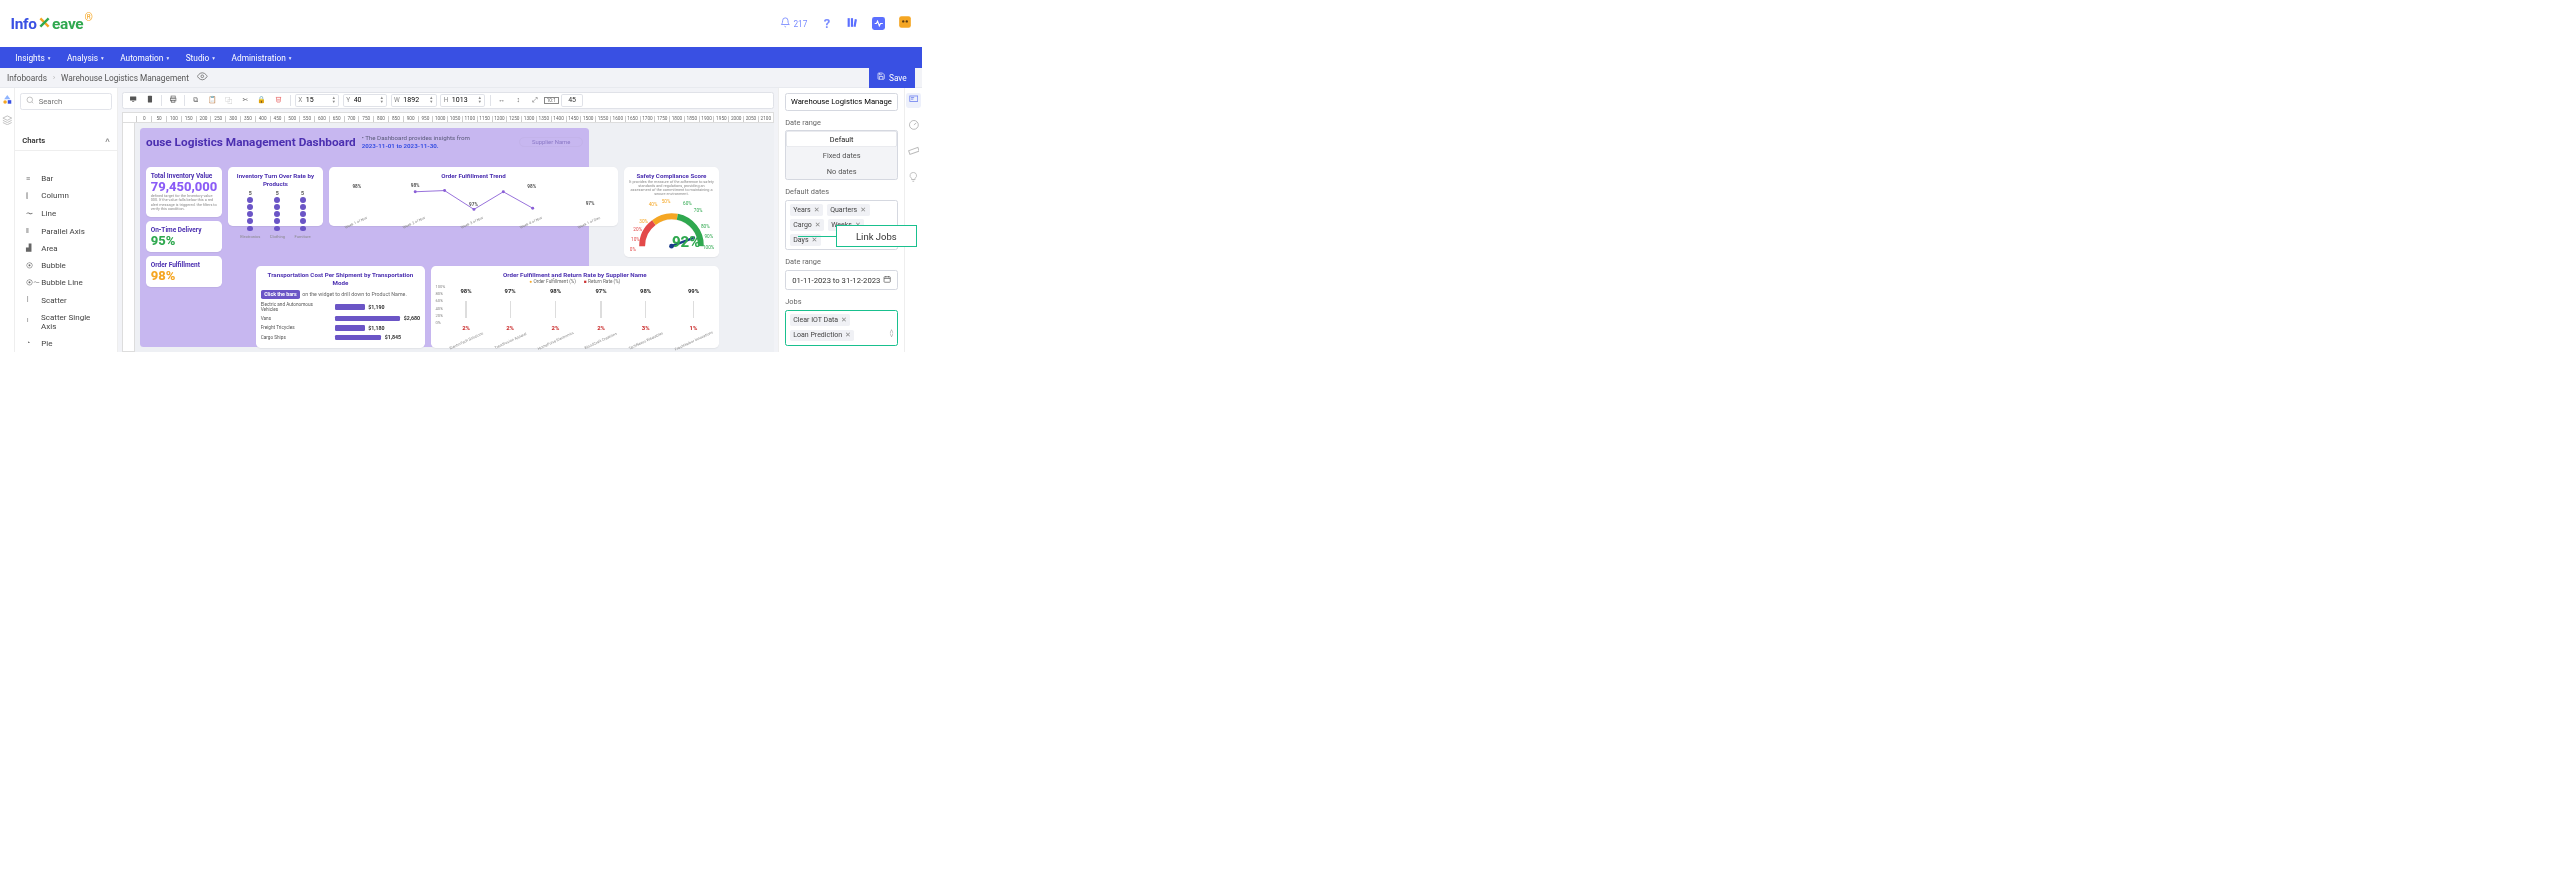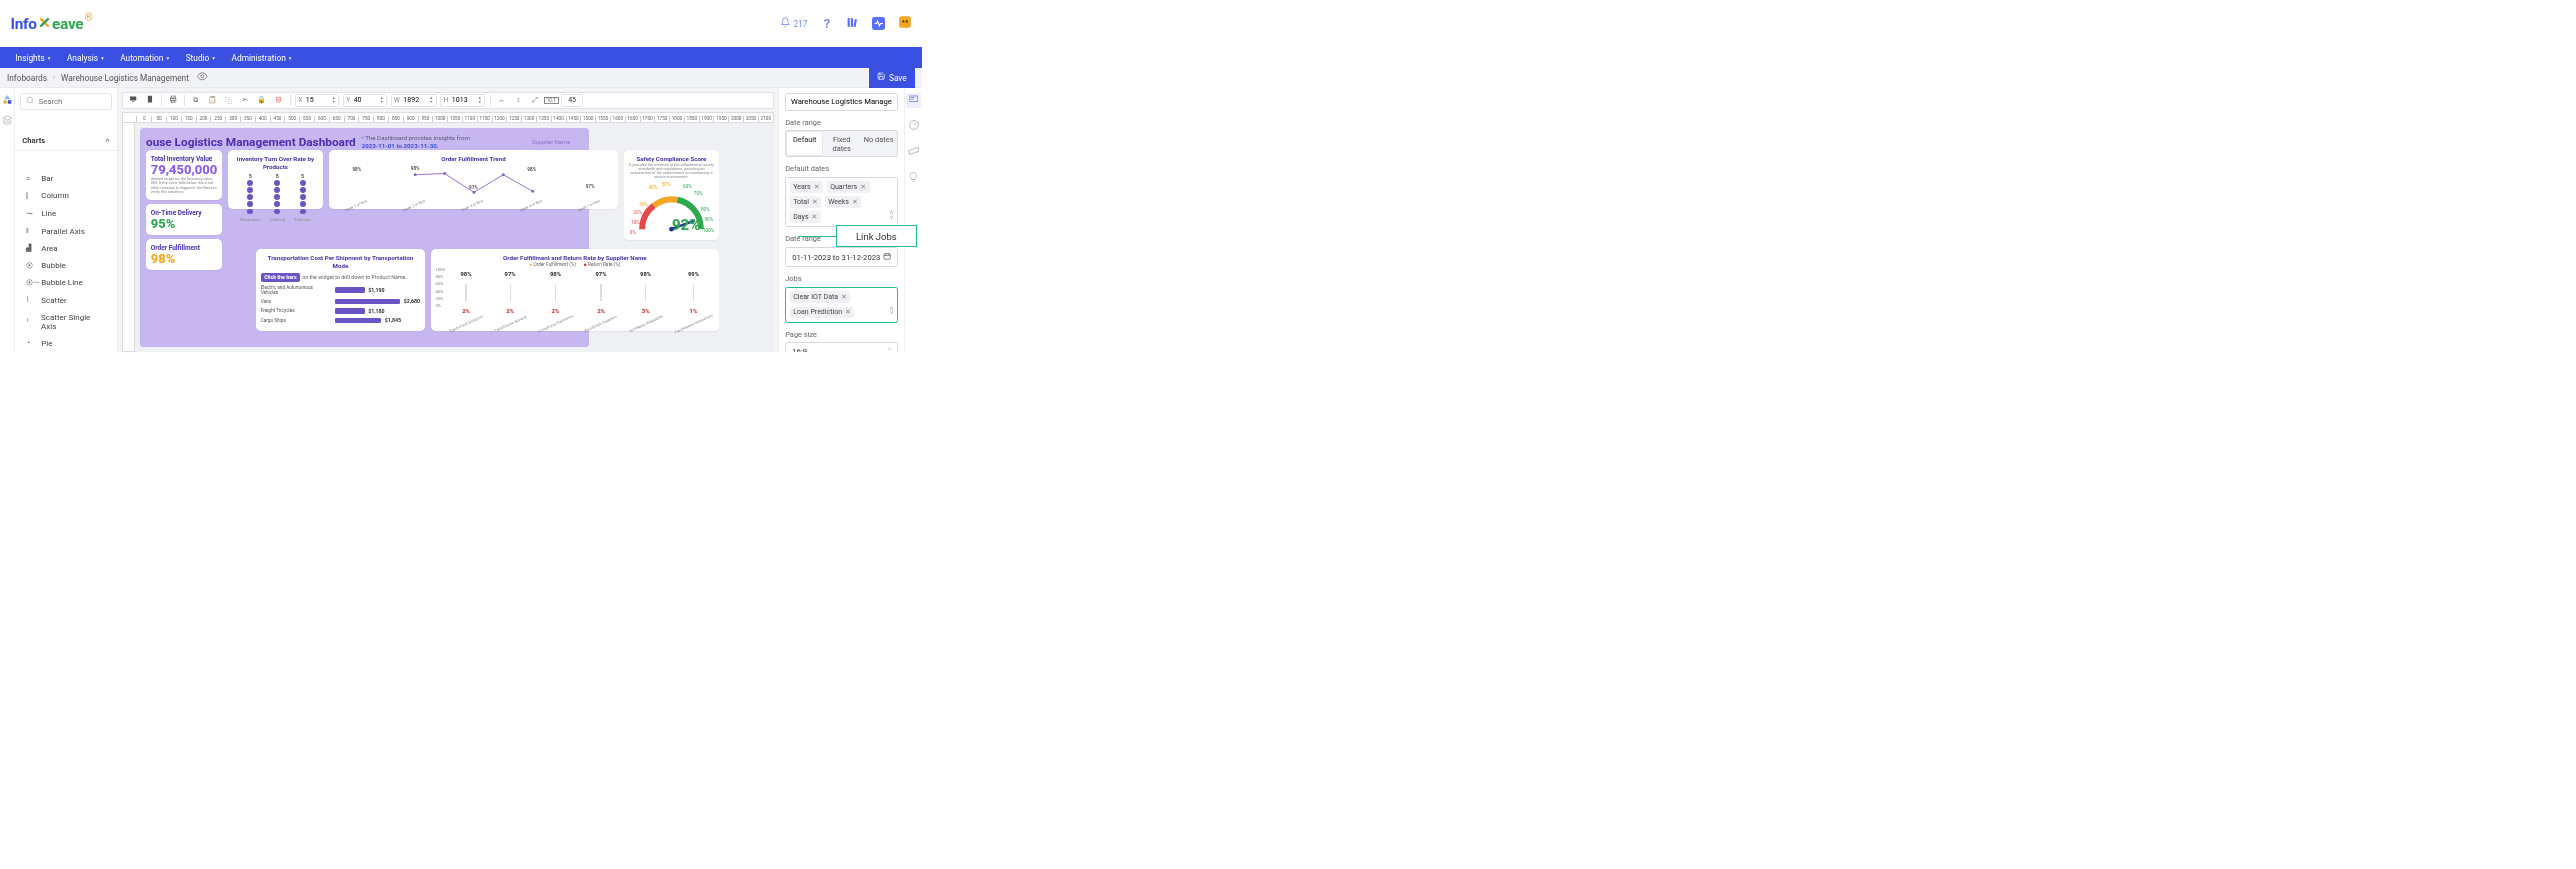--- a/index.html
+++ b/index.html
@@ -56,21 +56,21 @@
     .ruler-area { position:relative; flex:1; margin:2.4px 4.7px 0; overflow:hidden; }
     .ruler-top { height:11.8px; background:#fff; border:0.6px solid #ddd; font-size:4.7px; color:#666; display:flex; align-items:flex-end; padding-left:13px; overflow:hidden;}
     .ruler-top span { width:14.8px; flex:0 0 14.8px; text-align:center; border-left:0.6px solid #ccc; height:5.9px; line-height:5.9px; position:relative;}
     .ruler-left { position:absolute; left:0; top:11.8px; bottom:0; width:13px; background:#fff; border:0.6px solid #ddd; border-top:0;}
     .canvas-outer { position:absolute; left:13px; top:11.8px; right:0; bottom:0; background:#eef0f4; overflow:hidden;}
     .canvas { position:absolute; left:4.7px; top:4.7px; width:449px; height:219px; background:#c7b7f0; border-radius:3.5px; padding:5.9px;}
     .dash-header { display:flex; align-items:center; gap:5.9px;}
     .dash-title { color:#4b2fb0; font-size:11.8px; font-weight:700;}
     .dash-sub { color:#5b5b7a; font-size:6.2px;}
     .dr-chip { margin-left:auto; border:0.6px solid #c3b3ea; border-radius:8.3px; padding:1.2px 11.8px; font-size:5.9px; color:#8a78c6;}
-    .cards-row { display:flex; gap:5.9px; margin-top:0; }
+    .cards-row { display:flex; gap:5.9px; margin-top:17px; }
     .card { background:#fff; border-radius:4.7px; padding:4.7px; box-shadow:0 0.6px 1.2px rgba(0,0,0,.05);}
     .kpi-col { display:flex; flex-direction:column; gap:4.7px; width:83px;}
     .kpi-title { color:#4b2fb0; font-size:6.5px; font-weight:700;}
     .kpi-val { color:#8b5cf6; font-size:13px; font-weight:800; line-height:1;}
     .kpi-val.green { color:#2fa84f;}
     .kpi-val.orange { color:#f5a623;}
     .kpi-note { font-size:3.8px; color:#888; margin-top:1.2px; line-height:1.2;}
     .mini-chart { height:59px; display:flex; flex-direction:column;}
     .mc-title { color:#4b2fb0; font-size:6.2px; font-weight:700; text-align:center;}
     .mc-body { flex:1; display:flex; align-items:flex-end; justify-content:center; gap:9.5px; padding:2.4px;}
@@ -99,21 +99,21 @@
     .of-bot { font-size:5.9px; font-weight:800; color:#c33;}
     .xcat { font-size:3.8px; color:#888; transform:rotate(-25deg); white-space:nowrap;}
 
     
     .right-panel { width:163px; border-left:0.6px solid #eee; background:#fff; padding:4.7px 5.9px; overflow:auto; }
     .rp-input { width:100%; border:0.6px solid #d5d8e0; border-radius:2.4px; padding:3.5px 4.7px; font-size:7.7px; }
     .rp-label { color:#666; font-size:7.4px; margin:7px 0 3.5px; }
     .seg { display:flex; border:0.6px solid #d5d8e0; border-radius:2.4px; }
     .seg div { flex:1; text-align:center; padding:3.5px 0; font-size:7.4px; color:#555; cursor:pointer;}
     .seg .active { background:#fff; color:#222; box-shadow:0 0 0 0.6px #d5d8e0 inset; border-radius:2.4px;}
-    .seg { background:#f3f4f7;}
+    .seg { background:#f3f4f7;flex-direction:column;}
     .tag-box { border:0.6px solid #d5d8e0; border-radius:2.4px; padding:3.5px; display:flex; flex-wrap:wrap; gap:3.5px;}
     .tag { background:#f0f1f5; border-radius:1.8px; padding:1.8px 3.5px; font-size:7px; display:flex; align-items:center; gap:3px; color:#444;}
     .tag .x { color:#888; cursor:pointer; }
     .tag-box .spinner { margin-left:auto; color:#aaa; font-size:7px; display:flex; flex-direction:column; line-height:4.7px;}
     .highlight-box { border:1.2px solid #19c08e; border-radius:2.4px; padding:3.5px;}
     .select-like { border:0.6px solid #d5d8e0; border-radius:2.4px; padding:4.1px 5.9px; display:flex; justify-content:space-between; align-items:center; font-size:7.7px;}
 
     
     .far-rail { width:23.6px; border-left:0.6px solid #eee; display:flex; flex-direction:column; align-items:center; padding-top:4.7px; gap:10.6px;}
     .far-rail .ico { width:15.4px; height:15.4px; display:flex; align-items:center; justify-content:center; background:#edf0fb; border-radius:2.4px; color:#6b7ff0;}
@@ -632,21 +632,21 @@
       <div class="tag-box" id="default-date-tags">
           <span class="tag">
             <span>Years</span>
             <span class="x">✕</span>
           </span>
           <span class="tag">
             <span>Quarters</span>
             <span class="x">✕</span>
           </span>
           <span class="tag">
-            <span>Total</span>
+            <span>Cargo</span>
             <span class="x">✕</span>
           </span>
           <span class="tag">
             <span>Weeks</span>
             <span class="x">✕</span>
           </span>
           <span class="tag">
             <span>Days</span>
             <span class="x">✕</span>
           </span>

